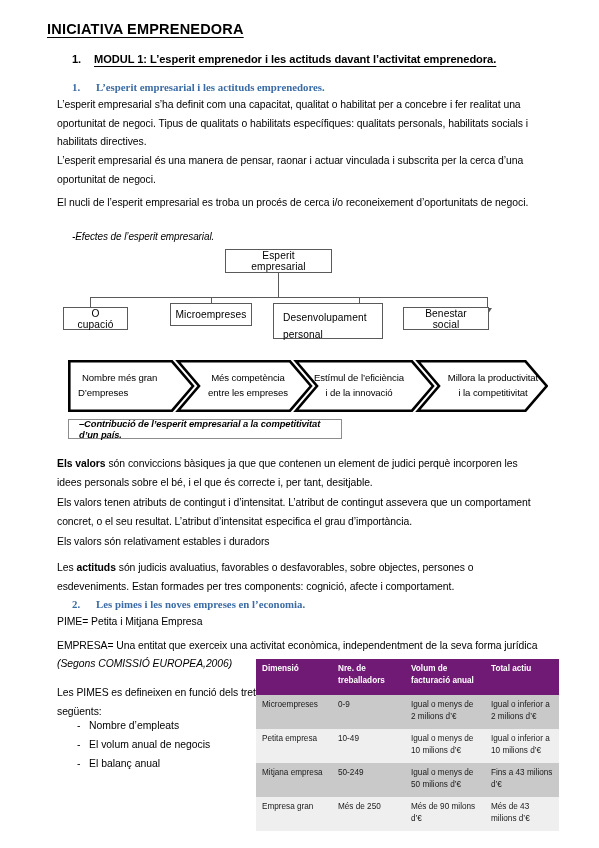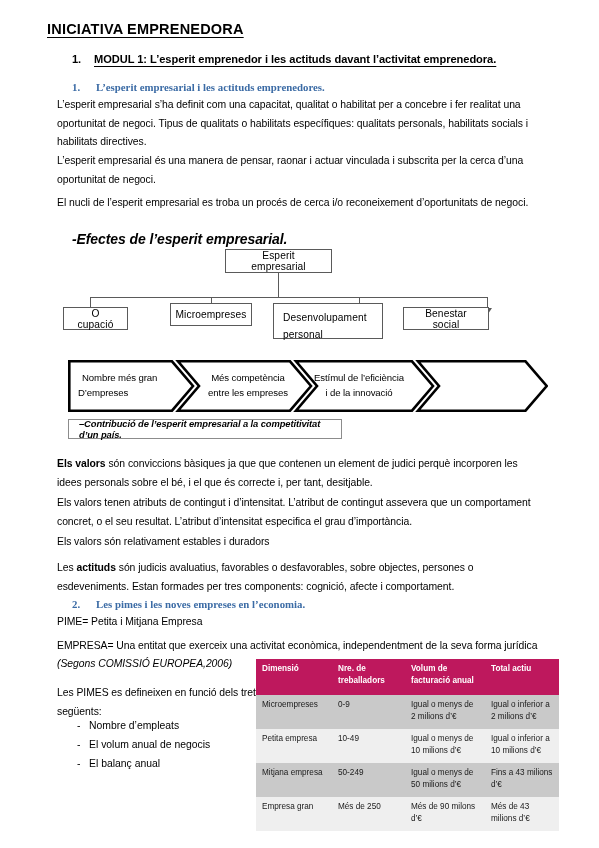--- a/index.html
+++ b/index.html
@@ -60,22 +60,22 @@
     line-height: 18.5px;
     margin: 0;
     text-align: left;
     letter-spacing: -0.05px;
   }
   p.narrow { width: 207px; }
 
   .italic-label {
     position: absolute;
     font-style: italic;
-    font-weight: bold;
-    font-size: 14px;
+    font-weight: normal;
+    font-size: 10px;
     letter-spacing: -0.1px;
   }
 
   
   .fc-box {
     position: absolute;
     border: 1px solid #5a5a5a;
     background: #ffffff;
     font-size: 10.2px;
     box-sizing: border-box;
@@ -141,21 +141,21 @@
     table-layout: fixed;
   }
   .tbl th, .tbl td {
     border: none;
     padding: 4px 5px 4px 6px;
     vertical-align: top;
     line-height: 11.5px;
     text-align: left;
   }
   .tbl thead th {
-    background: #be185d;
+    background: #701a75;
     color: #ffffff;
     font-weight: bold;
     height: 28px;
   }
   .tbl tbody tr.odd td { background: #c9c9c9; }
   .tbl tbody tr.even td { background: #efefef; }
   .tbl tbody td { height: 26px; color: #1a1a1a; }
   .col1 { width: 76px; }
   .col2 { width: 73px; }
   .col3 { width: 80px; }
@@ -219,20 +219,24 @@
       <div style="text-align:left;padding-left:10px;">Nombre més gran</div>
       <div style="text-align:left;padding-left:6px;">D’empreses</div>
     </div>
     <div class="chev-label" style="left:124px; top:10px; width:112px;">
       <div>Més competència</div>
       <div>entre les empreses</div>
     </div>
     <div class="chev-label" style="left:243px; top:10px; width:96px;">
       <div>Estímul de l’eficiència</div>
       <div>i de la innovació</div>
+    </div>
+    <div class="chev-label" style="left:366px; top:10px; width:118px;">
+      <div>Millora la productivitat</div>
+      <div>i la competitivitat</div>
     </div>
   </div>
 
   <div class="cap-box" style="left:68px; top:419px; width:274px; height:20px;">–Contribució de l’esperit empresarial a la competitivitat d’un país.</div>
 
   <p class="body" style="top:455px;"><b>Els valors</b> <span>són conviccions bàsiques ja que que contenen un element de judici perquè incorporen les idees personals sobre el bé, i el que és correcte i, per tant, desitjable.</span></p>
   <p class="body" style="top:494px;">Els valors tenen atributs de contingut i d’intensitat. L’atribut de contingut assevera que un comportament concret, o el seu resultat. L’atribut d’intensitat especifica el grau d’importància.</p>
   <p class="body" style="top:533px;">Els valors són relativament estables i duradors</p>
   <p class="body" style="top:559px;"><span>Les <b>actituds</b> són judicis avaluatius, favorables o desfavorables, sobre objectes, persones o esdeveniments. Estan formades per tres components: cognició, afecte i comportament.</span></p>
 

